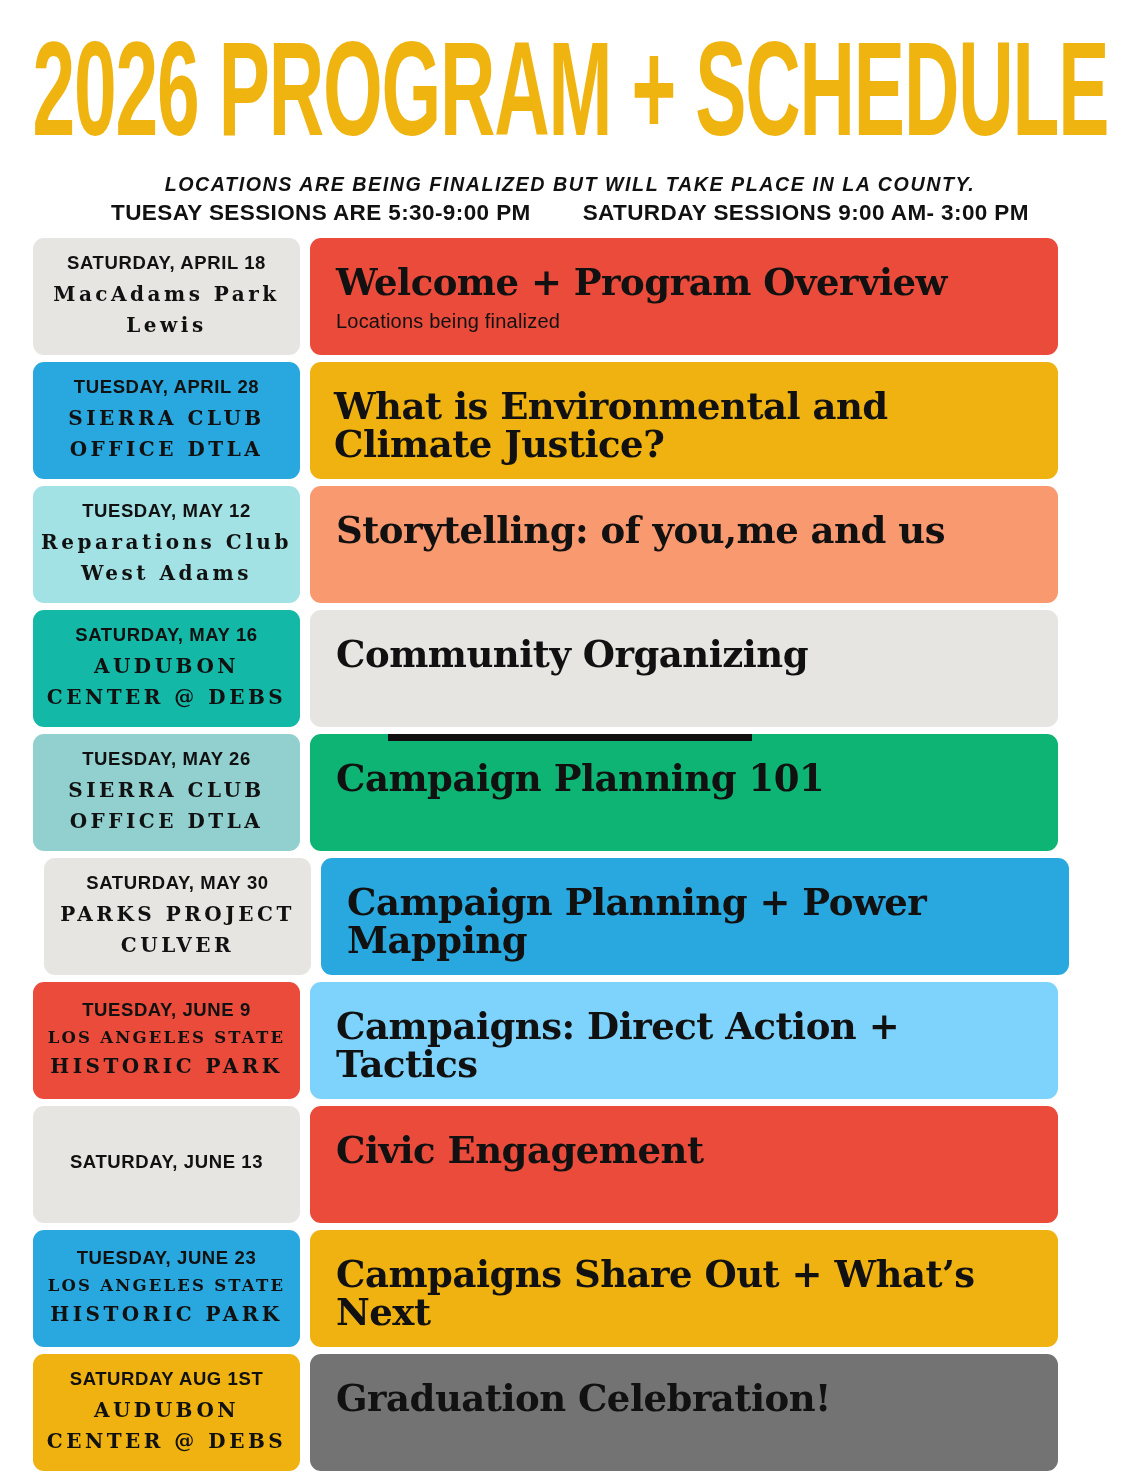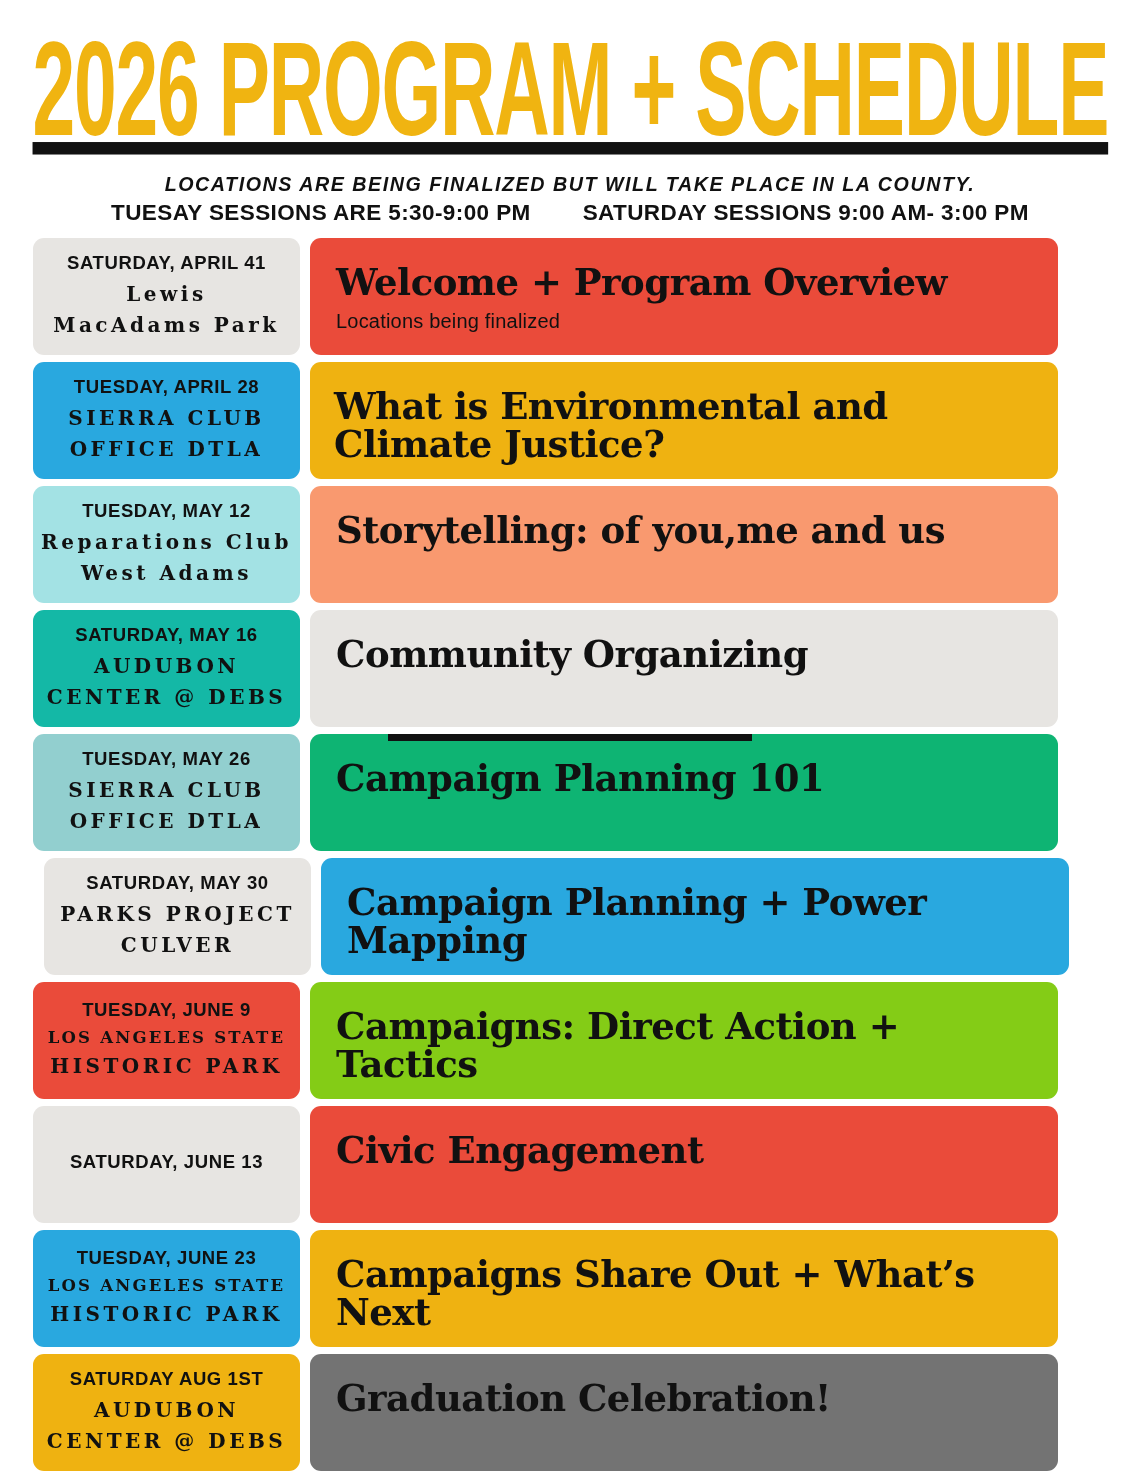--- a/index.html
+++ b/index.html
@@ -12,21 +12,20 @@
     font-family: "Liberation Sans", sans-serif;
     color: #111111;
   }
   
   .title-wrap {
     margin-top: 28px;
     height: 122px;
     display: flex;
     align-items: center;
     justify-content: center;
-    text-decoration: underline;
   }
   .title-text {
     font-family: "Liberation Sans", sans-serif;
     font-weight: bold;
     font-size: 128px;
     letter-spacing: -2px;
     white-space: nowrap;
     transform: scaleX(0.60) scaleY(1.04);
     transform-origin: center center;
     line-height: 1;
@@ -138,24 +137,24 @@
   <div class="subtitle-1">LOCATIONS ARE BEING FINALIZED BUT WILL TAKE PLACE IN LA COUNTY.</div>
 
   <div class="subtitle-2">
     <span>TUESAY SESSIONS ARE 5:30-9:00 PM</span>
     <span>SATURDAY SESSIONS 9:00 AM- 3:00 PM</span>
   </div>
 
   <div class="schedule">
   <div class="row">
     <div class="left-box" style="background: rgb(231, 229, 226);">
-      <div class="date-line">SATURDAY, APRIL 41</div>
-      <div class="loc-wrap">
+      <div class="date-line">SATURDAY, APRIL 18</div>
+      <div class="loc-wrap">
+            <div class="loc-line">MacAdams Park</div>
             <div class="loc-line">Lewis</div>
-            <div class="loc-line">MacAdams Park</div>
           </div>
     </div>
     <div class="right-box" style="background: rgb(234, 75, 58);">
       <div class="session-title">Welcome + Program Overview</div>
     <div class="session-note">Locations being finalized</div>
         </div>
   </div>
 
   <div class="row">
     <div class="left-box" style="background: rgb(41, 168, 223);">
@@ -224,21 +223,21 @@
   </div>
 
   <div class="row">
     <div class="left-box" style="background: rgb(234, 75, 58);">
       <div class="date-line">TUESDAY, JUNE 9</div>
       <div class="loc-wrap">
             <div class="loc-line small">LOS ANGELES STATE</div>
             <div class="loc-line">HISTORIC PARK</div>
           </div>
     </div>
-    <div class="right-box" style="background: #84cc16;">
+    <div class="right-box" style="background: #7dd3fc;">
       <div class="session-title">Campaigns: Direct Action + Tactics</div>
     </div>
   </div>
 
   <div class="row">
     <div class="left-box" style="background: rgb(231, 229, 226);">
       <div class="date-line">SATURDAY, JUNE 13</div>
     </div>
     <div class="right-box" style="background: rgb(234, 75, 58);">
       <div class="session-title">Civic Engagement</div>

